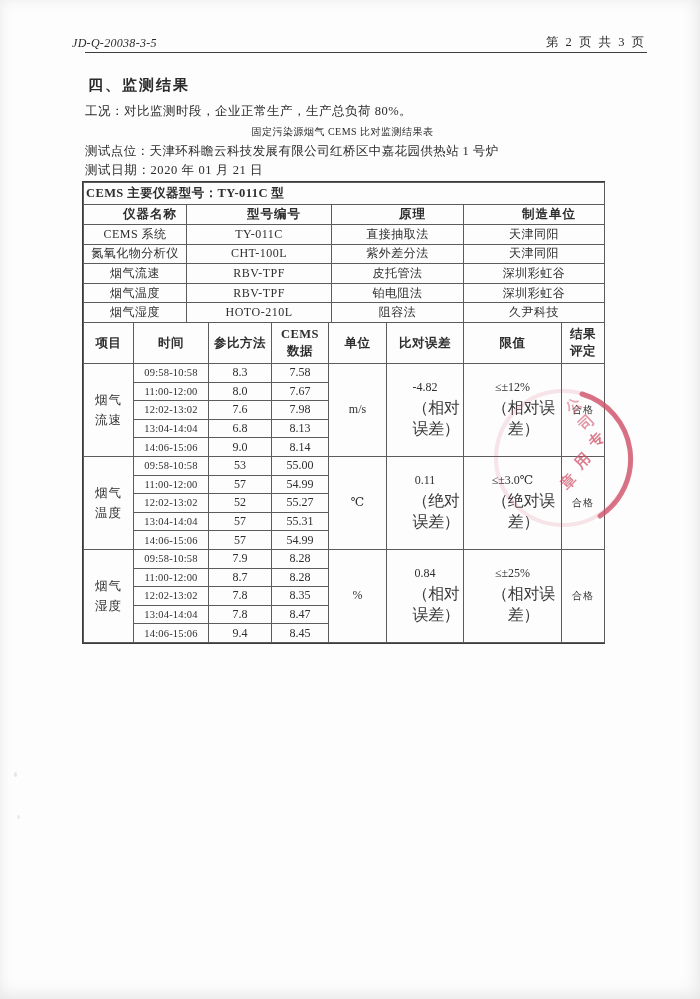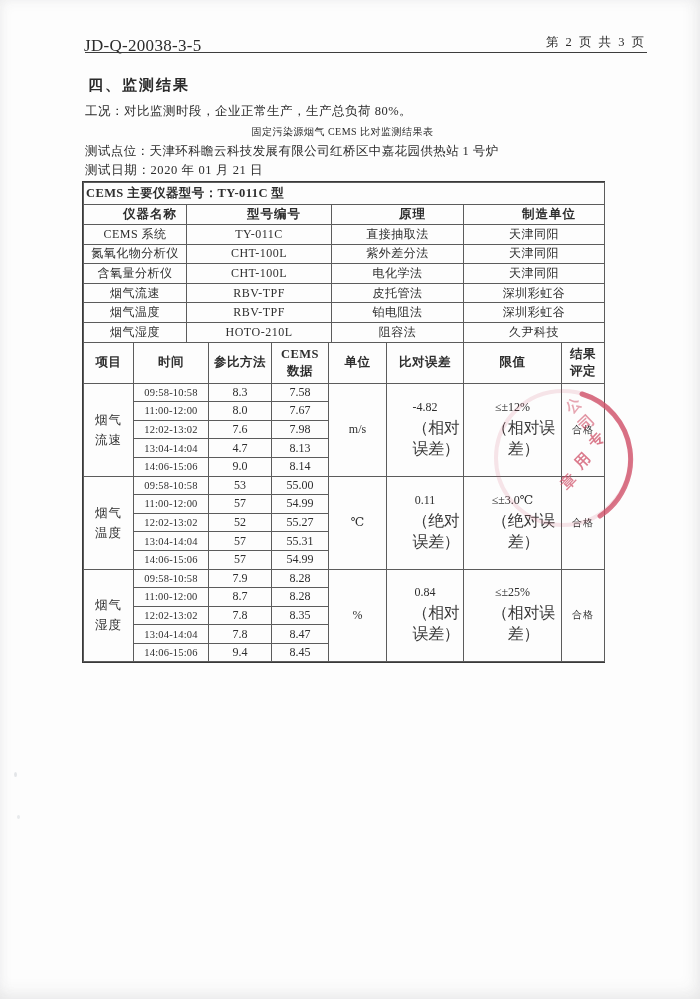--- a/index.html
+++ b/index.html
@@ -5,21 +5,21 @@
   html,body{margin:0;padding:0;}
   body{
     width:700px;height:999px;position:relative;background:#fdfdfd;
     font-family:"Liberation Serif","DejaVu Serif",serif;color:#2b2b2b;
     overflow:hidden;
   }
   .scan-vignette{
     position:absolute;inset:0;pointer-events:none;
     box-shadow:inset 0 0 14px rgba(60,60,70,.07), inset -5px -8px 16px rgba(60,60,70,.06);
   }
-  .doc-code{position:absolute;left:84px;top:36px;font-size:17px;letter-spacing:.3px;}
+  .doc-code{position:absolute;left:72px;top:36px;font-size:12px;letter-spacing:.3px;font-style:italic;}
   .page-info{position:absolute;right:54px;top:34px;font-size:12.5px;letter-spacing:2px;}
   .header-rule{position:absolute;left:85px;right:53px;top:52px;border-top:1.6px solid #3d3d3d;height:0;}
   .section-title{position:absolute;left:88px;top:76px;font-size:15px;font-weight:600;letter-spacing:2px;}
   .condition-text{position:absolute;left:85px;top:103px;font-size:12.5px;letter-spacing:.5px;}
   .table-title{position:absolute;left:82px;top:125px;width:521px;text-align:center;font-size:10px;letter-spacing:.5px;}
   .test-location{position:absolute;left:85px;top:143px;font-size:12.5px;letter-spacing:.4px;}
   .test-date{position:absolute;left:85px;top:162px;font-size:12.5px;letter-spacing:.6px;}
 
   .table-frame{position:absolute;left:82px;top:181px;width:521px;border:1.6px solid #3a3a3a;background:#fdfdfd;}
   table{border-collapse:collapse;table-layout:fixed;width:100%;}
@@ -82,26 +82,20 @@
     <tr class="erow">
       <td>CEMS 系统</td>
       <td>TY-011C</td>
       <td>直接抽取法</td>
       <td>天津同阳</td>
     </tr>
     <tr class="erow">
       <td>氮氧化物分析仪</td>
       <td>CHT-100L</td>
       <td>紫外差分法</td>
-      <td>天津同阳</td>
-    </tr>
-    <tr class="erow">
-      <td>含氧量分析仪</td>
-      <td>CHT-100L</td>
-      <td>电化学法</td>
       <td>天津同阳</td>
     </tr>
     <tr class="erow">
       <td>烟气流速</td>
       <td>RBV-TPF</td>
       <td>皮托管法</td>
       <td>深圳彩虹谷</td>
     </tr>
     <tr class="erow">
       <td>烟气温度</td>
@@ -165,21 +159,21 @@
       <td class="cell-num">8.0</td>
       <td class="cell-num">7.67</td>
     </tr>
     <tr>
       <td class="cell-time">12:02-13:02</td>
       <td class="cell-num">7.6</td>
       <td class="cell-num">7.98</td>
     </tr>
     <tr>
       <td class="cell-time">13:04-14:04</td>
-      <td class="cell-num">4.7</td>
+      <td class="cell-num">6.8</td>
       <td class="cell-num">8.13</td>
     </tr>
     <tr>
       <td class="cell-time">14:06-15:06</td>
       <td class="cell-num">9.0</td>
       <td class="cell-num">8.14</td>
     </tr>
 
     <tr>
       <td class="cell-item" rowspan="5">烟气

